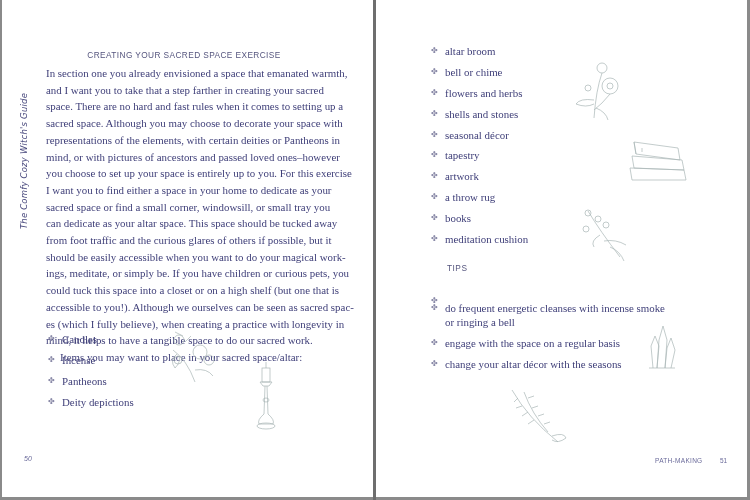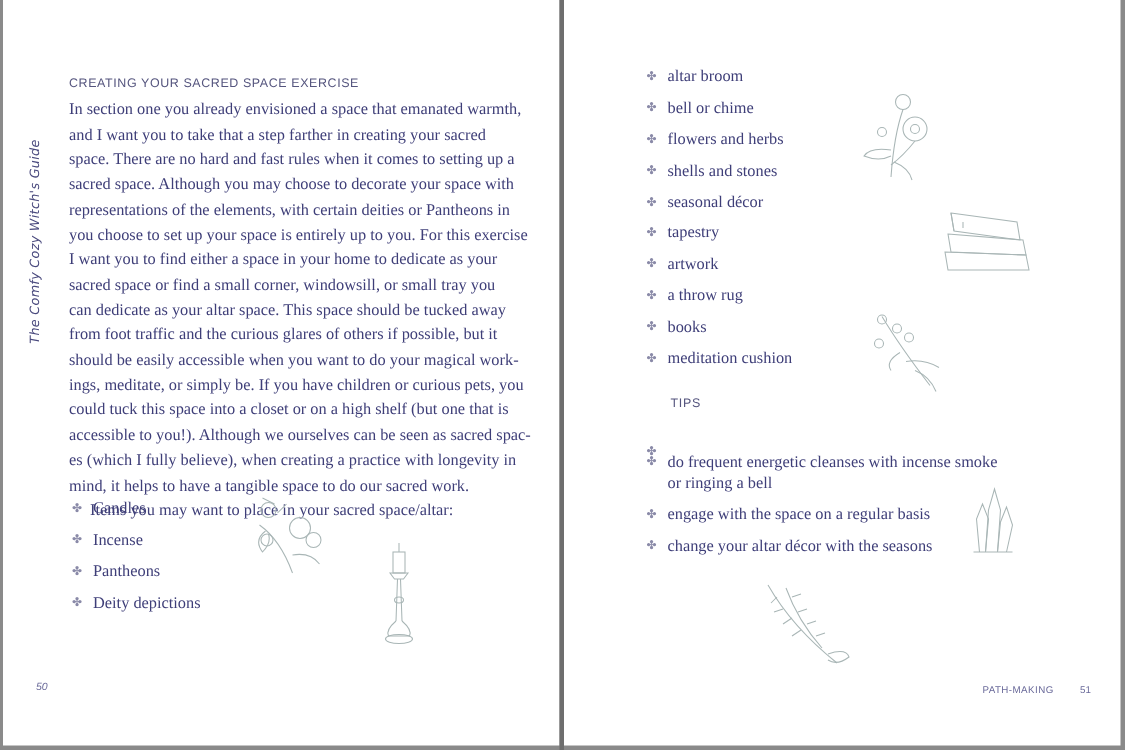--- a/index.html
+++ b/index.html
@@ -20,21 +20,21 @@
   .running-head {
     position: absolute; left: 14px; top: 36px; width: 20px; height: 250px;
   }
   .running-head span {
     position: absolute; left: 50%; top: 50%;
     transform: translate(-50%, -50%) rotate(-90deg);
     white-space: nowrap; font-family: "DejaVu Sans", sans-serif;
     font-style: italic; font-size: 8.5px; color: #4a4a7e; letter-spacing: 0.2px;
   }
   .section-heading {
-    position: absolute; left: 46px; top: 50px; width: 276px; 
+    position: absolute; left: 46px; top: 50px; width: 276px; text-align: center;
     font-family: "Liberation Sans", sans-serif; font-size: 8.3px; letter-spacing: 0.4px;
     color: #55557e;
   }
   .body-text {
     position: absolute; left: 46px; top: 65px; width: 276px;
     font-size: 10.9px; line-height: 16.7px; text-align: justify; color: #3e3e78;
   }
   .line { display: block; text-align-last: justify; white-space: nowrap; }
   .line.last { text-align-last: left; }
   .indent { padding-left: 14px; }
@@ -83,20 +83,21 @@
 </div>
 
 <div class="section-heading">CREATING YOUR SACRED SPACE EXERCISE</div>
 
 <div class="body-text">
   <span class="line">In section one you already envisioned a space that emanated warmth,</span>
   <span class="line">and I want you to take that a step farther in creating your sacred</span>
   <span class="line">space. There are no hard and fast rules when it comes to setting up a</span>
   <span class="line">sacred space. Although you may choose to decorate your space with</span>
   <span class="line">representations of the elements, with certain deities or Pantheons in</span>
+  <span class="line">mind, or with pictures of ancestors and passed loved ones–however</span>
   <span class="line">you choose to set up your space is entirely up to you. For this exercise</span>
   <span class="line">I want you to find either a space in your home to dedicate as your</span>
   <span class="line">sacred space or find a small corner, windowsill, or small tray you</span>
   <span class="line">can dedicate as your altar space. This space should be tucked away</span>
   <span class="line">from foot traffic and the curious glares of others if possible, but it</span>
   <span class="line">should be easily accessible when you want to do your magical work-</span>
   <span class="line">ings, meditate, or simply be. If you have children or curious pets, you</span>
   <span class="line">could tuck this space into a closet or on a high shelf (but one that is</span>
   <span class="line">accessible to you!). Although we ourselves can be seen as sacred spac-</span>
   <span class="line">es (which I fully believe), when creating a practice with longevity in</span>

